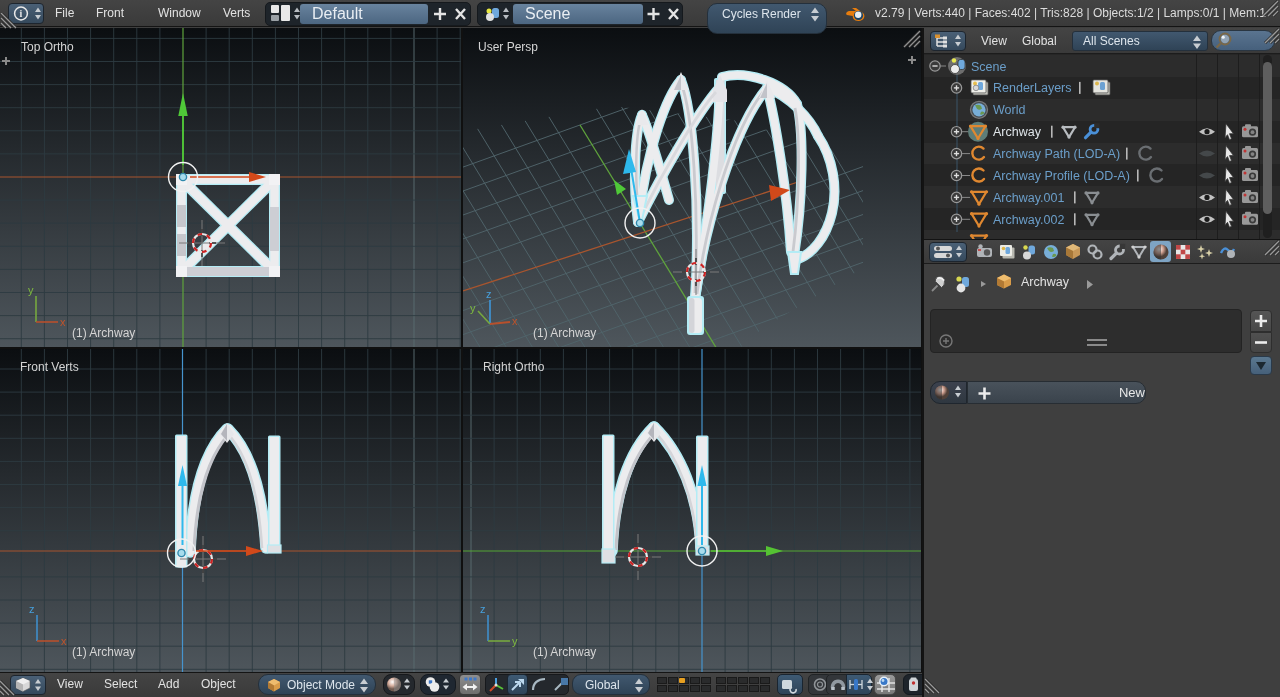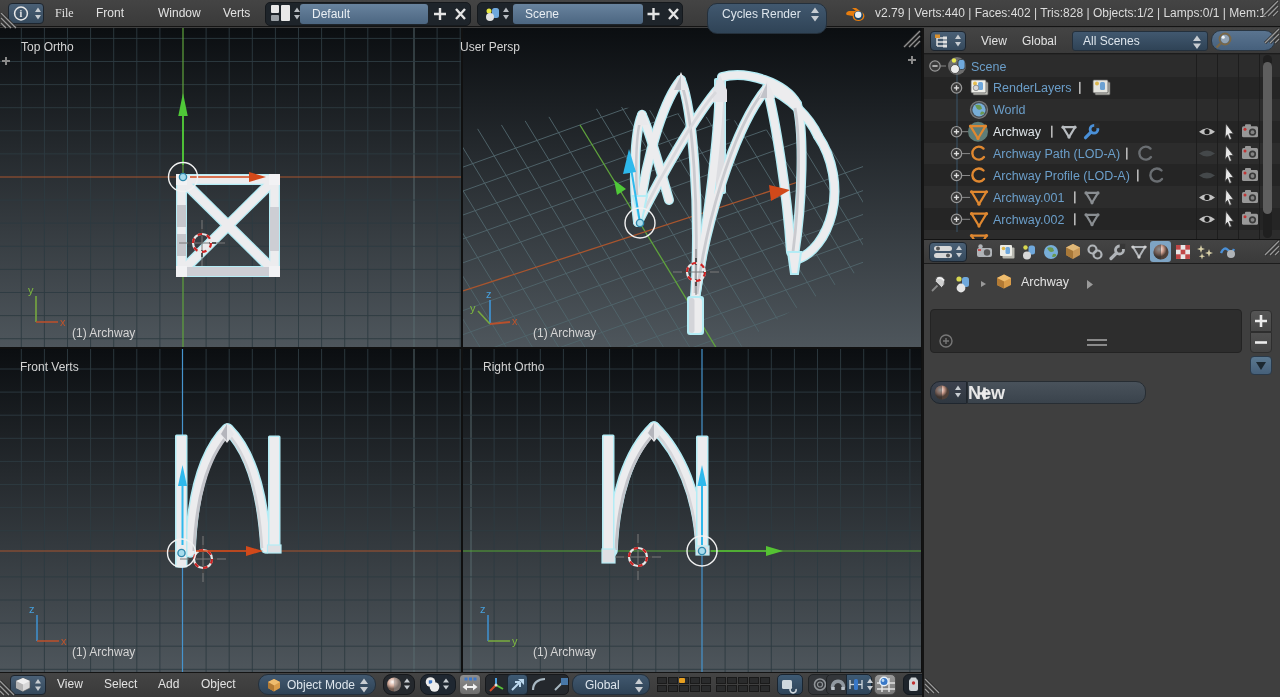--- a/index.html
+++ b/index.html
@@ -1,21 +1,21 @@
 <!DOCTYPE html>
 <html><head><meta charset="utf-8"><style>
 html,body{margin:0;padding:0;background:#3f3f3f;width:1280px;height:697px;overflow:hidden;}
 *{box-sizing:border-box;}
 body{font-family:'Liberation Sans',sans-serif;-webkit-font-smoothing:antialiased;}
 .abs{position:absolute;}
 .hdr{background:linear-gradient(#444444,#3a3a3a);}
 .menu{color:#e2e2e2;font-size:12px;line-height:25px;}
 .vp{background:linear-gradient(#0b0e11,#4e565c);}
 .label{position:absolute;color:#d4d4d4;font-size:12px;white-space:pre;}
-.steelfield{background:linear-gradient(#68839e,#4c6681);border-radius:3px;color:#e9eef3;font-size:12px;}
+.steelfield{background:linear-gradient(#68839e,#4c6681);border-radius:3px;color:#e9eef3;font-size:16px;}
 .drop{background:linear-gradient(#41586f,#2f4356);border-radius:10px;color:#dde5ec;font-size:12px;border:1px solid #24303c;}
 </style></head><body>
 
 <div class="abs" style="left:0;top:28px;width:922px;height:644px;background:#101010;">
   <svg class="abs vp" style="left:0;top:0;" width="461" height="319" viewBox="0 0 461 319">
       <line x1="21.3" y1="0" x2="21.3" y2="319" stroke="#2e3b41" stroke-width="1" stroke-opacity="0.9"></line>
       <line x1="44.4" y1="0" x2="44.4" y2="319" stroke="#2e3b41" stroke-width="1" stroke-opacity="0.9"></line>
       <line x1="67.5" y1="0" x2="67.5" y2="319" stroke="#2e3b41" stroke-width="1" stroke-opacity="0.9"></line>
       <line x1="90.6" y1="0" x2="90.6" y2="319" stroke="#2e3b41" stroke-width="1" stroke-opacity="0.9"></line>
       <line x1="113.7" y1="0" x2="113.7" y2="319" stroke="#2e3b41" stroke-width="1" stroke-opacity="0.9"></line>
@@ -331,35 +331,35 @@
       <circle cx="239" cy="202" r="15" fill="none" stroke="#f2f2f2" stroke-width="1.4"></circle>
       <circle cx="239" cy="202" r="3.6" fill="#a8dcec" stroke="#2f88ac" stroke-width="1.4"></circle>
       <line x1="25" y1="292" x2="25" y2="266" stroke="#3f8ecb" stroke-width="1.6"></line>
       <line x1="25" y1="292" x2="47" y2="292" stroke="#76a83f" stroke-width="1.6"></line>
       <text x="17" y="264" fill="#47a0dc" style="font-family:'Liberation Sans',sans-serif;font-size:11px;">z</text>
       <text x="49" y="296" fill="#7fba3f" style="font-family:'Liberation Sans',sans-serif;font-size:11px;">y</text>
     </svg>
 </div>
 <div class="label" style="left:21px;top:40px;">Top Ortho</div>
 <div class="label" style="left:72px;top:326px;">(1) Archway</div>
-<div class="label" style="left:460px;top:40px;text-align:right;">User Persp</div>
+<div class="label" style="left:478px;top:40px;text-align:right;">User Persp</div>
 <div class="label" style="left:533px;top:326px;">(1) Archway</div>
 <div class="label" style="left:20px;top:360px;">Front Verts</div>
 <div class="label" style="left:72px;top:645px;">(1) Archway</div>
 <div class="label" style="left:483px;top:360px;">Right Ortho</div>
 <div class="label" style="left:533px;top:645px;">(1) Archway</div>
 <div class="abs hdr" style="left:0;top:0;width:1280px;height:27px;border-bottom:1px solid #141414;"></div>
 <div class="abs" style="left:8px;top:3px;width:36px;height:21px;background:linear-gradient(#4a6076,#35495c);border-radius:4px;border:1px solid #1d252e;">
 <svg width="34" height="19">
       <circle cx="12" cy="9.5" r="6.4" fill="none" stroke="#e8e8e8" stroke-width="1.5"></circle>
       <text x="12" y="13" text-anchor="middle" fill="#e8e8e8" style="font-size:10px;font-weight:bold;font-family:'Liberation Serif',serif;">i</text>
 <path d="M26,8 L29,3.5 L32,8 Z" fill="#c8cdd2"></path>
       <path d="M26,11 L29,15.5 L32,11 Z" fill="#c8cdd2"></path>
     </svg></div>
-<div class="abs menu" style="left:55px;top:1px;font-family:Liberation Serif, serif;">File</div>
+<div class="abs menu" style="left:55px;top:1px;">File</div>
 <div class="abs menu" style="left:96px;top:1px;">Front</div>
 <div class="abs menu" style="left:158px;top:1px;">Window</div>
 <div class="abs menu" style="left:223px;top:1px;">Verts</div>
 <div class="abs" style="left:265px;top:2px;width:206px;height:24px;background:#1e242a;border-radius:5px;border:1px solid #15191d;"></div>
 <svg class="abs" style="left:268px;top:4px;" width="32" height="20">
 <rect x="3" y="1" width="8" height="8" rx="1" fill="#e8e8e8"></rect>
     <rect x="3" y="11" width="8" height="6" rx="1" fill="#9aa0a5"></rect>
 <rect x="13" y="1" width="9" height="16" rx="1" fill="#e8e8e8"></rect>
 <path d="M26,8 L29,3.5 L32,8 Z" fill="#b8bdc2"></path>
     <path d="M26,11 L29,15.5 L32,11 Z" fill="#b8bdc2"></path>
@@ -898,21 +898,21 @@
           <stop offset="0" stop-color="#ffffff"></stop>
           <stop offset="0.55" stop-color="#d0a090"></stop>
           <stop offset="1" stop-color="#504038"></stop>
         </radialGradient>
       </defs>
       <circle cx="11" cy="10.5" r="7" fill="url(#mtb2)"></circle>
       <path d="M11,3.5 a7,7 0 0 0 0,14 Z" fill="#282828" opacity="0.5"></path>
 <path d="M24,8 L27,3.5 L30,8 Z" fill="#c8cdd2"></path>
       <path d="M24,11 L27,15.5 L30,11 Z" fill="#c8cdd2"></path>
     </svg></div>
-<div class="abs" style="left:967px;top:381px;width:179px;height:23px;background:linear-gradient(#49525b,#3a434c);border-radius:0 10px 10px 0;border:1px solid #272d33;color:#e8e8e8;font-size:18px;text-align:left;line-height:22px;font-weight:bold;">
+<div class="abs" style="left:967px;top:381px;width:179px;height:23px;background:linear-gradient(#49525b,#3a434c);border-radius:0 10px 10px 0;border:1px solid #272d33;color:#e8e8e8;font-size:13px;text-align:right;line-height:22px;">
 <svg class="abs" style="left:8px;top:3px;" width="17" height="17">
       <path d="M8.5,2.5 L8.5,14.5 M2.5,8.5 L14.5,8.5" stroke="#ececec" stroke-width="2.6"></path>
     </svg>New</div>
 <svg class="abs" style="left:924px;top:678px;" width="17" height="17">
     <line x1="1" y1="1" x2="15" y2="15" stroke="#2a2a2a" stroke-width="3"></line>
     <line x1="1" y1="1" x2="15" y2="15" stroke="#9a9a9a" stroke-width="1.3"></line>
     <line x1="1" y1="6" x2="10" y2="15" stroke="#2a2a2a" stroke-width="3"></line>
     <line x1="1" y1="6" x2="10" y2="15" stroke="#9a9a9a" stroke-width="1.3"></line>
     <line x1="1" y1="11" x2="5" y2="15" stroke="#2a2a2a" stroke-width="3"></line>
     <line x1="1" y1="11" x2="5" y2="15" stroke="#9a9a9a" stroke-width="1.3"></line>

